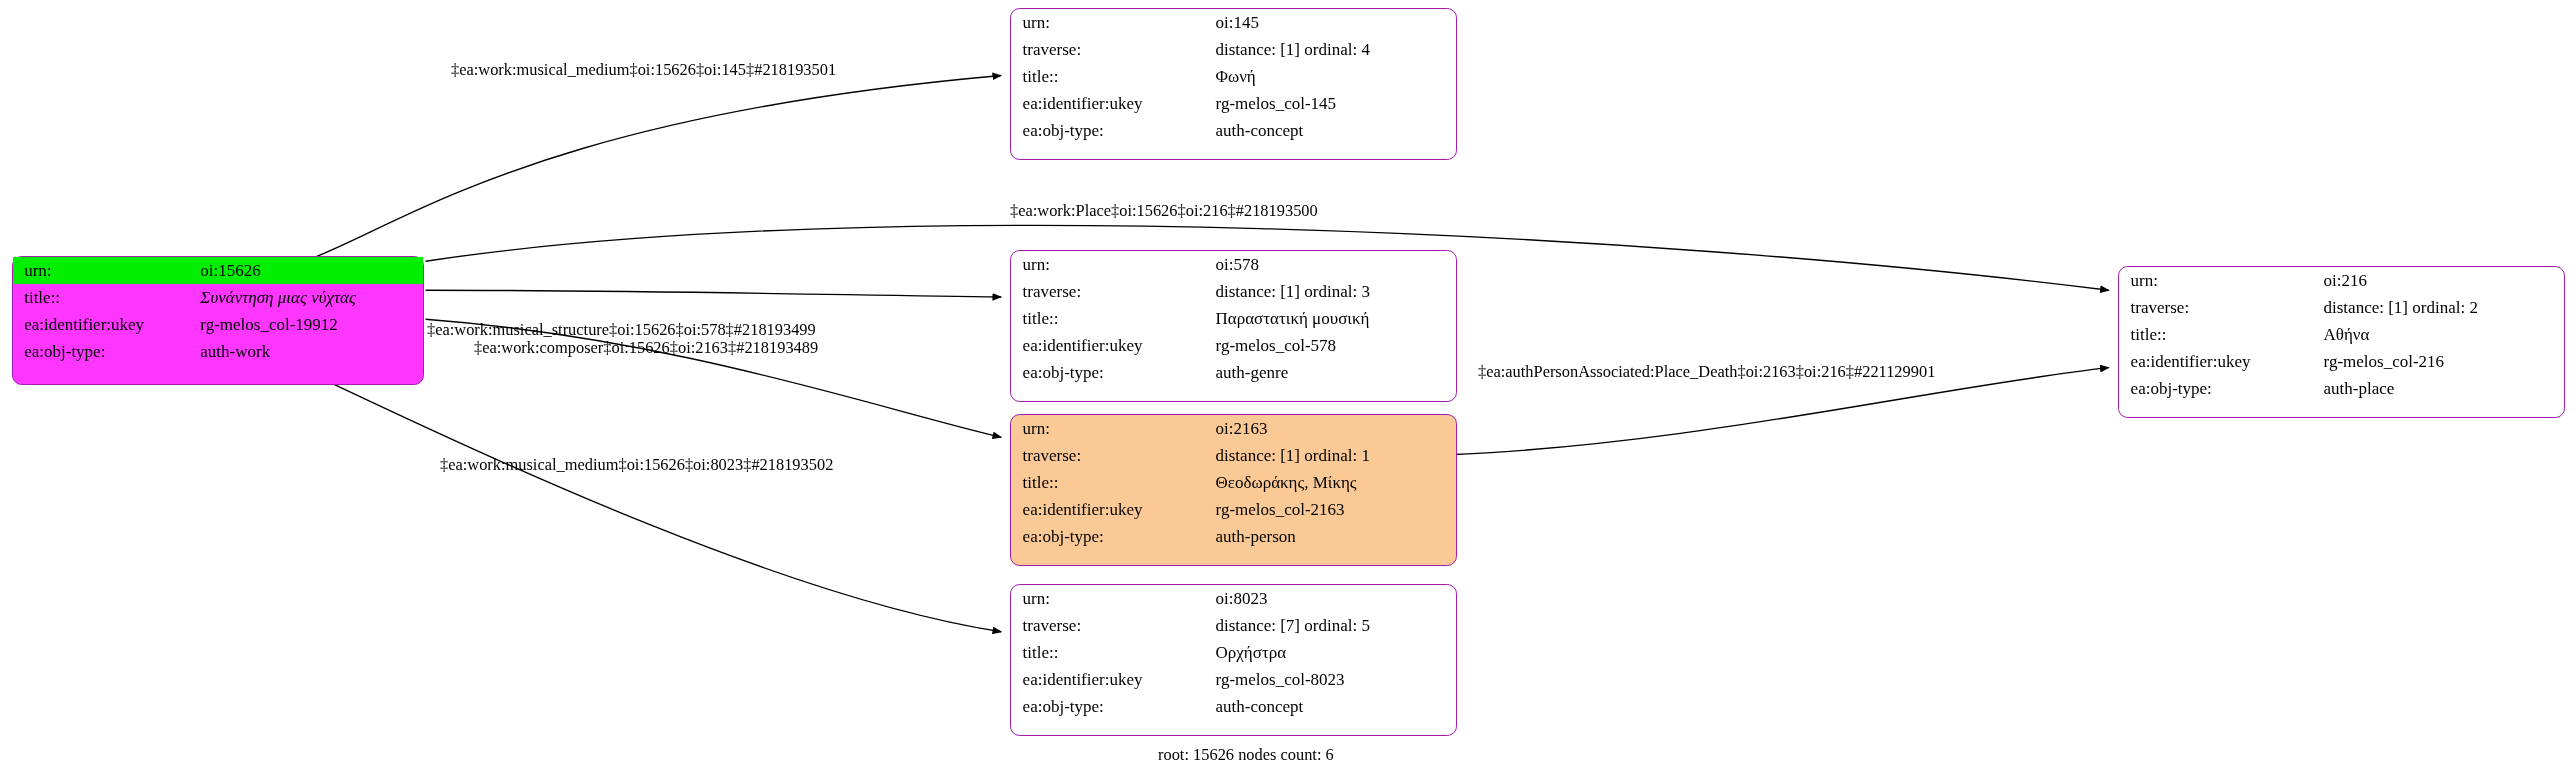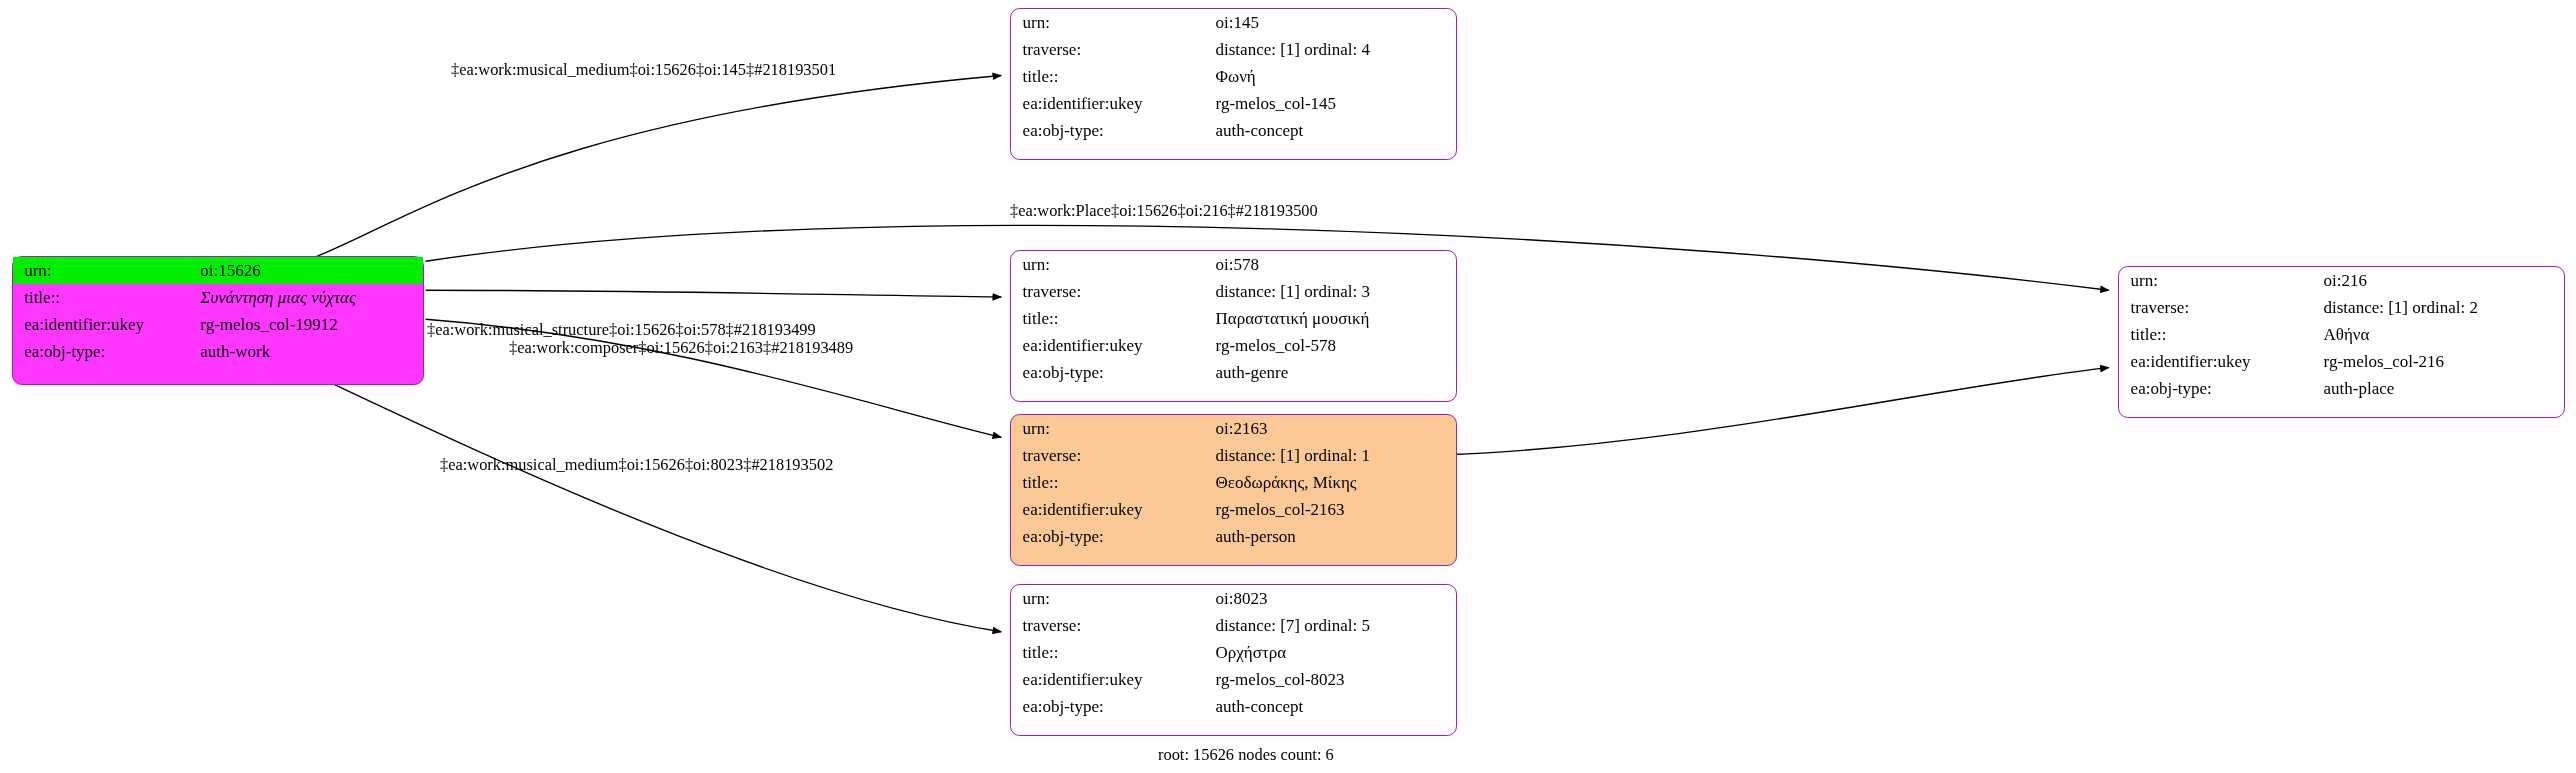--- a/index.html
+++ b/index.html
@@ -198,19 +198,20 @@
         <td class="k">ea:obj-type:</td>
         <td class="v">auth-place</td>
       </tr>
     </tbody>
       </table>
   </div>
 
   <div class="edge-label" style="left:451px; top:60px;">‡ea:work:musical_medium‡oi:15626‡oi:145‡#218193501</div>
   <div class="edge-label" style="left:1010px; top:201px;">‡ea:work:Place‡oi:15626‡oi:216‡#218193500</div>
   <div class="edge-label" style="left:427px; top:300px;margin-top:20px;">‡ea:work:musical_structure‡oi:15626‡oi:578‡#218193499</div>
-  <div class="edge-label" style="left:474px; top:338px;margin-left:35px;">‡ea:work:composer‡oi:15626‡oi:2163‡#218193489</div>
+  <div class="edge-label" style="left:474px; top:338px;">‡ea:work:composer‡oi:15626‡oi:2163‡#218193489</div>
   <div class="edge-label" style="left:440px; top:455px;">‡ea:work:musical_medium‡oi:15626‡oi:8023‡#218193502</div>
+  <div class="edge-label" style="left:1478px; top:362px;">‡ea:authPersonAssociated:Place_Death‡oi:2163‡oi:216‡#221129901</div>
 
   <div class="caption" style="left:1134px; top:745px;">root: 15626 nodes count: 6</div>
 
 </div>
 
 
 </body></html>

